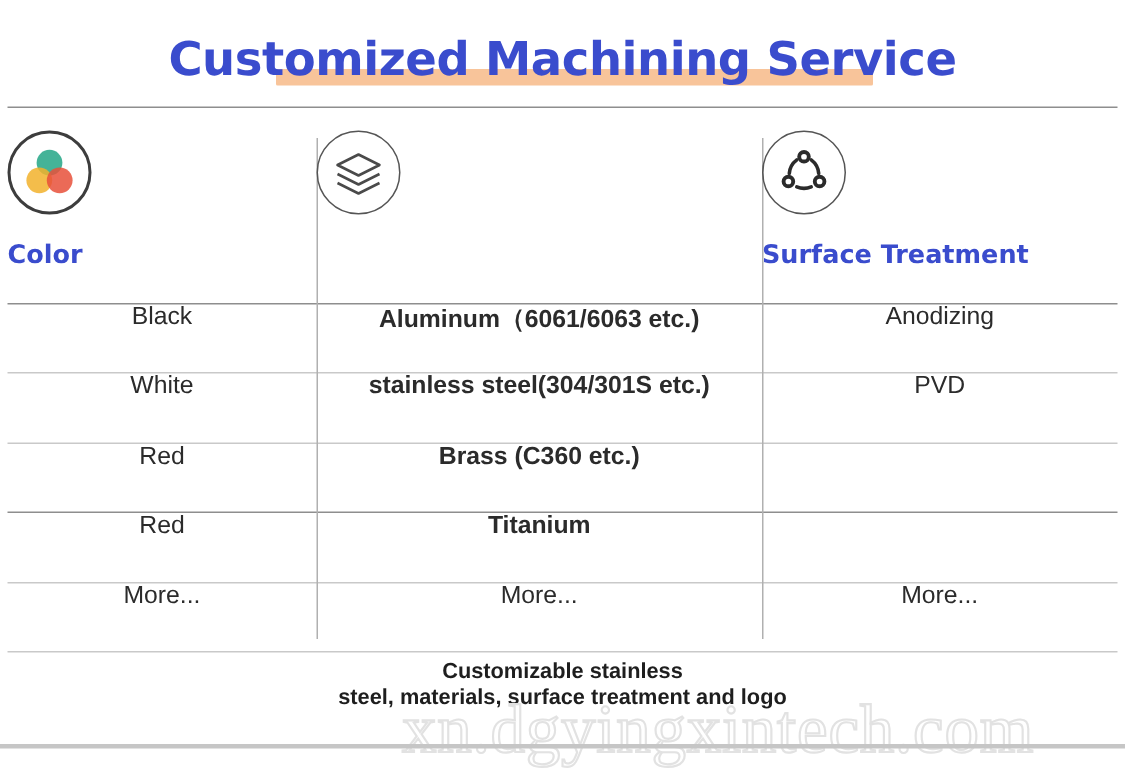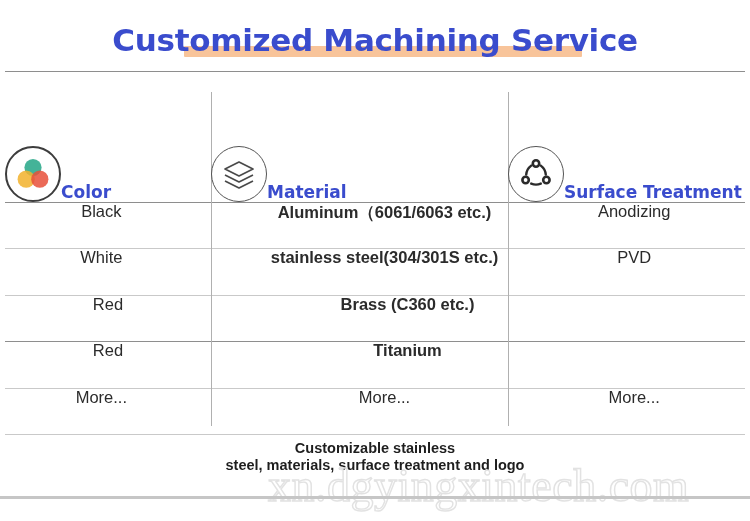--- a/index.html
+++ b/index.html
@@ -91,22 +91,22 @@
   .head-row {
     position: absolute;
     left: 0;
     top: 0;
     width: 740px;
     height: 131px;
     display: flex;
   }
   .head-cell {
     display: flex;
-    flex-direction: row;
-    align-items: flex-end;
+    flex-direction: column;
+    align-items: flex-start;
     justify-content: flex-start;
     padding-top: 16px;
     box-sizing: border-box;
   }
   .head-cell.c1 { width: 206px; }
   .head-cell.c2 { width: 297px; }
   .head-cell.c3 { width: 237px; }
 
   .icon-circle {
     width: 56px;
@@ -144,21 +144,21 @@
   .cell {
     box-sizing: border-box;
     text-align: center;
     font-family: "Liberation Sans", sans-serif;
     font-size: 16.5px;
     color: #2b2b2b;
     white-space: nowrap;
     overflow: hidden;
   }
   .cell.c1 { width: 206px; }
-  .cell.c2 { width: 297px; margin-left: 48px; }
+  .cell.c2 { width: 297px; }
   .cell.c3 { width: 237px; }
   .cell.bold { font-weight: bold; }
 
   
   .caption {
     position: absolute;
     left: 0;
     top: 440px;
     width: 750px;
     text-align: center;
@@ -245,21 +245,20 @@
       </div>
 
       <div class="head-cell c2">
         <div class="icon-circle thin">
           <svg width="36" height="36" viewBox="0 0 36 36" fill="none" stroke="#4a4a4a" stroke-width="1.7" stroke-linejoin="round">
             <path d="M18 6 L32 13 L18 20 L4 13 Z"></path>
             <path d="M4 19 L18 26 L32 19"></path>
             <path d="M4 25 L18 32 L32 25"></path>
           </svg>
         </div>
-        <div class="head-label">Material</div>
       </div>
 
       <div class="head-cell c3">
         <div class="icon-circle thin">
           <svg width="36" height="36" viewBox="0 0 36 36" fill="none" stroke="#2b2b2b" stroke-width="2.4" stroke-linecap="round">
             <circle cx="18" cy="7.5" r="3.2" stroke-width="2.6"></circle>
             <circle cx="7.6" cy="24" r="3.2" stroke-width="2.6"></circle>
             <circle cx="28.4" cy="24" r="3.2" stroke-width="2.6"></circle>
             <path d="M8.2 18.6 A12.5 12.5 0 0 1 13.2 9.6"></path>
             <path d="M22.8 9.6 A12.5 12.5 0 0 1 27.8 18.6"></path>

